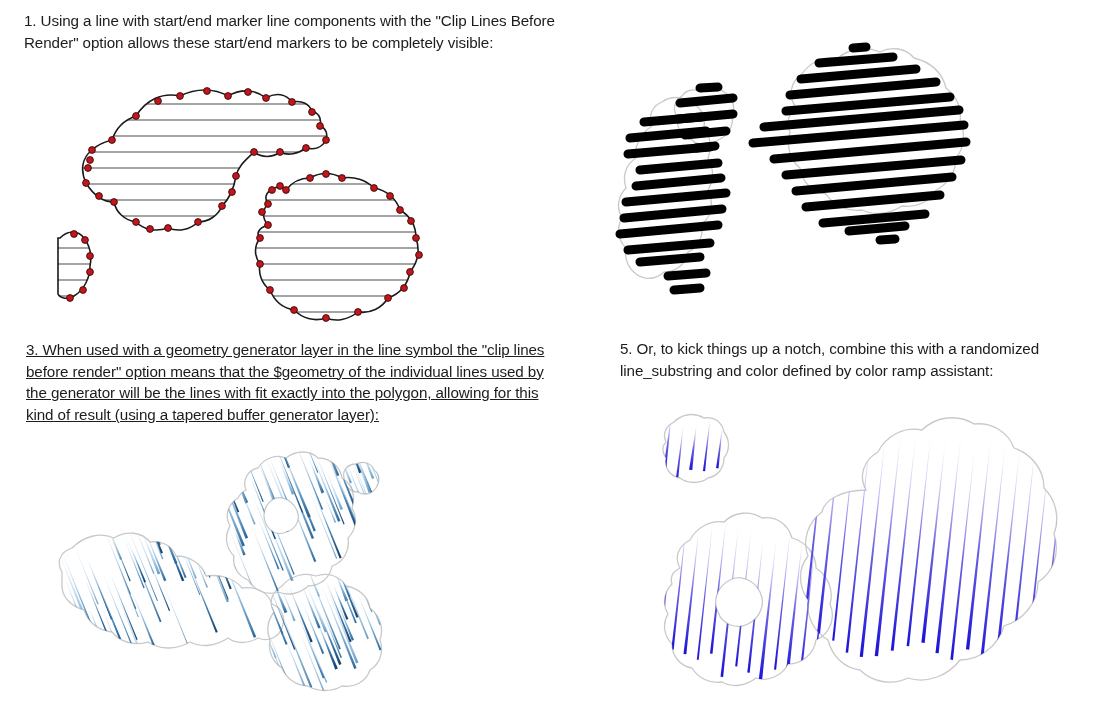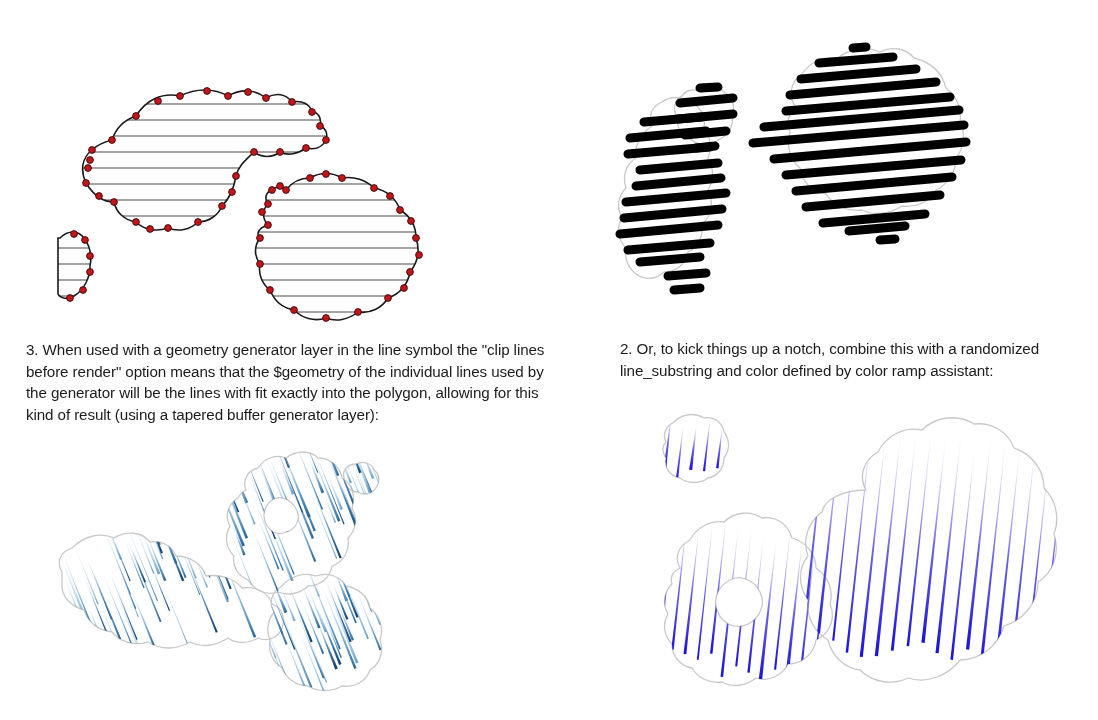--- a/index.html
+++ b/index.html
@@ -28,37 +28,38 @@
     white-space: pre-line;
   }
   
   #panel-1 { left: 0;    top: 0;   width: 600px; height: 330px; }
   #panel-2 { left: 600px; top: 0;  width: 498px; height: 330px; }
   #panel-3 { left: 0;    top: 330px; width: 600px; height: 390px; }
   #panel-4 { left: 600px; top: 330px; width: 498px; height: 390px; }
 
   #panel-1 .panel-text { position: absolute; left: 24px; top: 10px;  width: 540px; }
   #panel-2 .panel-text { position: absolute; left: 20px; top: 8px;   width: 470px; }
-  #panel-3 .panel-text { position: absolute; left: 26px; top: 9px;   width: 530px; }
+  #panel-3 .panel-text { position: absolute; left: 26px; top: 9px;   width: 530px; text-decoration: underline; }
   #panel-4 .panel-text { position: absolute; left: 20px; top: 8px;   width: 460px; }
 
   .figure {
     position: absolute;
     left: 0;
     top: 0;
     width: 100%;
     height: 100%;
     pointer-events: none;
   }
   svg { display: block; overflow: visible; }
 </style>
 </head>
 <body>
 
 <div class="panel" id="panel-1">
+  <div class="panel-text">1. Using a line with start/end marker line components with the "Clip Lines Before Render" option allows these start/end markers to be completely visible:</div>
 
   <svg class="figure" viewBox="0 0 600 330" width="600" height="330">
     <defs>
 
       <path id="p1a" d="M86,183 C80,170 82,158 92,150 C98,144 104,142 112,140
         C116,128 124,120 136,116 C146,100 162,92 180,96
         C196,88 214,88 228,96 C242,88 256,90 266,98
         C276,92 286,94 292,102 C302,100 310,104 312,112
         C318,112 322,118 320,126 C326,128 328,134 326,140
         C322,148 314,150 306,148 C298,154 288,156 280,152
@@ -569,21 +570,21 @@
             <path d="M396.3726023950021,256.4207585749313 L396.8726023950021,256.4207585749313 L397.1130269237389,293.8813773146278 L396.1321778662653,293.8813773146278 Z" fill="url(#tap-dark)"></path>
             <path d="M398.4720505135935,291.49702364322593 L398.9720505135935,291.49702364322593 L399.9249182722182,350.4053006933096 L397.5191827549688,350.4053006933096 Z" fill="url(#tap-mid)"></path>
             <path d="M400.0344145203635,276.9196982923521 L400.5344145203635,276.9196982923521 L400.85991125361056,354.81588276094567 L399.70891778711643,354.81588276094567 Z" fill="url(#tap-light)"></path>
           </g>
         </g>
     </g>
   </svg>
 </div>
 
 <div class="panel" id="panel-4">
-  <div class="panel-text">2. Or, to kick things up a notch, combine this with a randomized line_substring and color defined by color ramp assistant:</div>
+  <div class="panel-text">5. Or, to kick things up a notch, combine this with a randomized line_substring and color defined by color ramp assistant:</div>
 
   <svg class="figure" viewBox="0 0 498 390" width="498" height="390">
     <defs>
       <path id="p4a" d="M66,112 C62,104 66,96 74,92 C82,84 94,82 104,88
         C114,86 122,92 124,102 C130,110 130,120 124,128
         C124,138 118,146 108,148 C100,154 88,154 80,148
         C70,146 64,138 66,128 C62,122 62,116 66,112 Z"></path>
       <path id="p4b" d="M80,238 C74,228 78,216 90,210 C96,198 110,190 124,192
         C134,182 150,180 162,188 C176,186 188,194 192,208
         C206,212 216,224 216,238 C228,246 234,260 230,274

